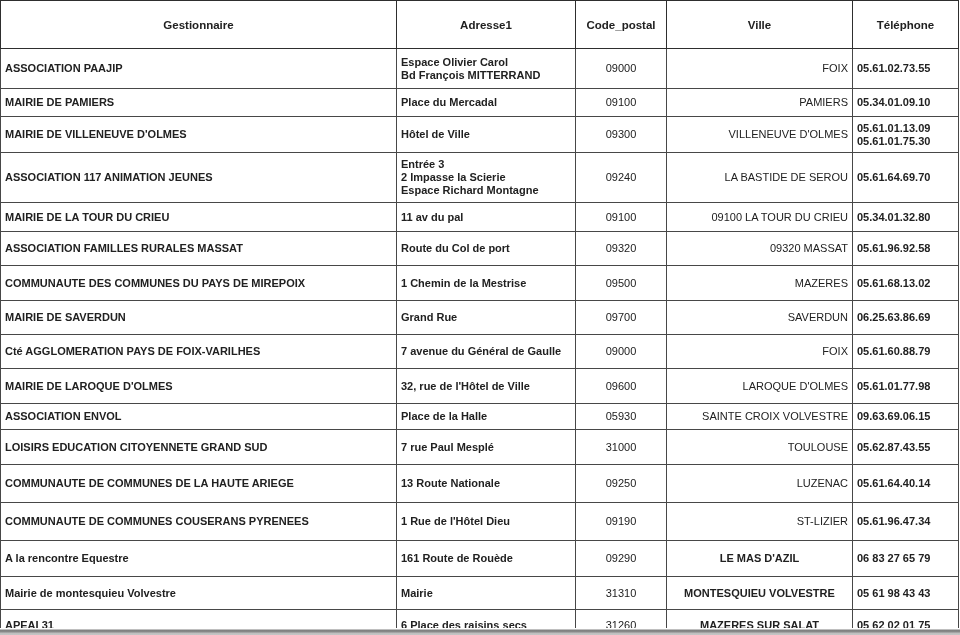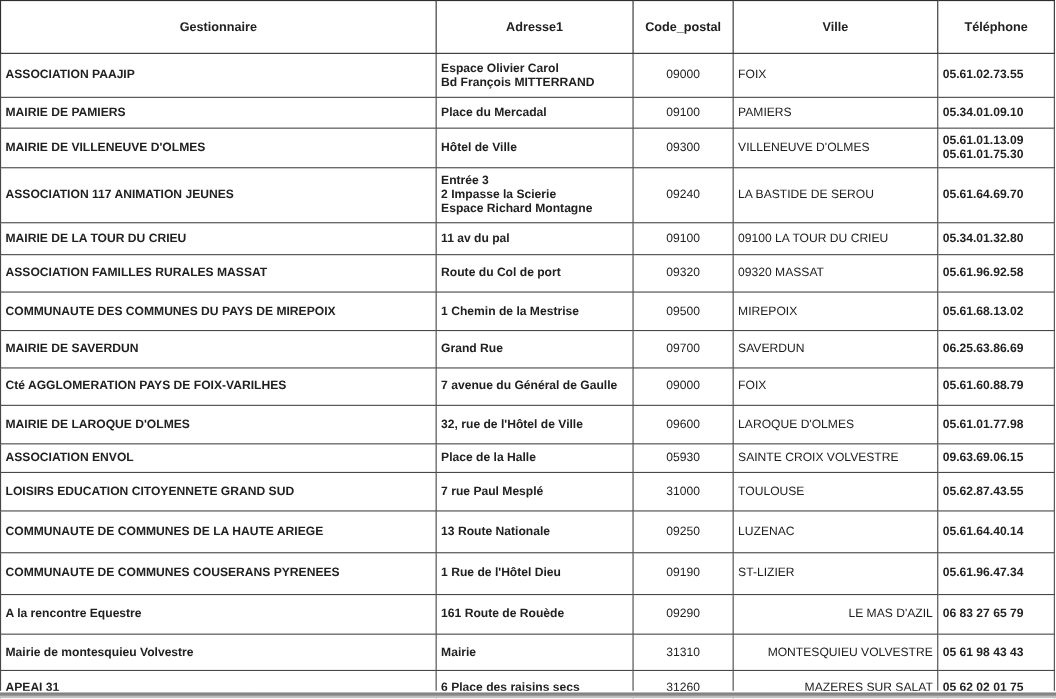--- a/index.html
+++ b/index.html
@@ -43,22 +43,22 @@
   }
   td {
     font-size: 11px;
     line-height: 13px;
     vertical-align: middle;
     padding: 3px 4px;
   }
   td.col-gestionnaire { font-weight: bold; text-align: left; }
   td.col-adresse      { text-align: left; font-weight: bold; }
   td.col-code_postal  { text-align: center; }
-  td.col-ville        { text-align: left; }
-  td.col-ville.left   { text-align: right; }
+  td.col-ville        { text-align: right; }
+  td.col-ville.left   { text-align: center; font-weight: bold; }
   td.col-telephone    { text-align: left; font-weight: bold; }
 
   #bottom-strip {
     position: absolute;
     left: 0;
     bottom: 0;
     width: 960px;
     height: 7px;
     background: linear-gradient(#ffffff 0px, #ffffff 1px,
                                 #7f7f7f 2px, #8a8a8a 4px,
@@ -126,21 +126,21 @@
           <td class="col-gestionnaire">ASSOCIATION FAMILLES RURALES MASSAT</td>
           <td class="col-adresse">Route du Col de port</td>
           <td class="col-code_postal">09320</td>
           <td class="col-ville">09320 MASSAT</td>
           <td class="col-telephone">05.61.96.92.58</td>
         </tr>
         <tr style="height: 35px;">
           <td class="col-gestionnaire">COMMUNAUTE DES COMMUNES DU PAYS DE MIREPOIX</td>
           <td class="col-adresse">1 Chemin de la Mestrise</td>
           <td class="col-code_postal">09500</td>
-          <td class="col-ville">MIREPOIX</td>
+          <td class="col-ville">MAZERES</td>
           <td class="col-telephone">05.61.68.13.02</td>
         </tr>
         <tr style="height: 34px;">
           <td class="col-gestionnaire">MAIRIE DE SAVERDUN</td>
           <td class="col-adresse">Grand Rue</td>
           <td class="col-code_postal">09700</td>
           <td class="col-ville">SAVERDUN</td>
           <td class="col-telephone">06.25.63.86.69</td>
         </tr>
         <tr style="height: 34px;">

